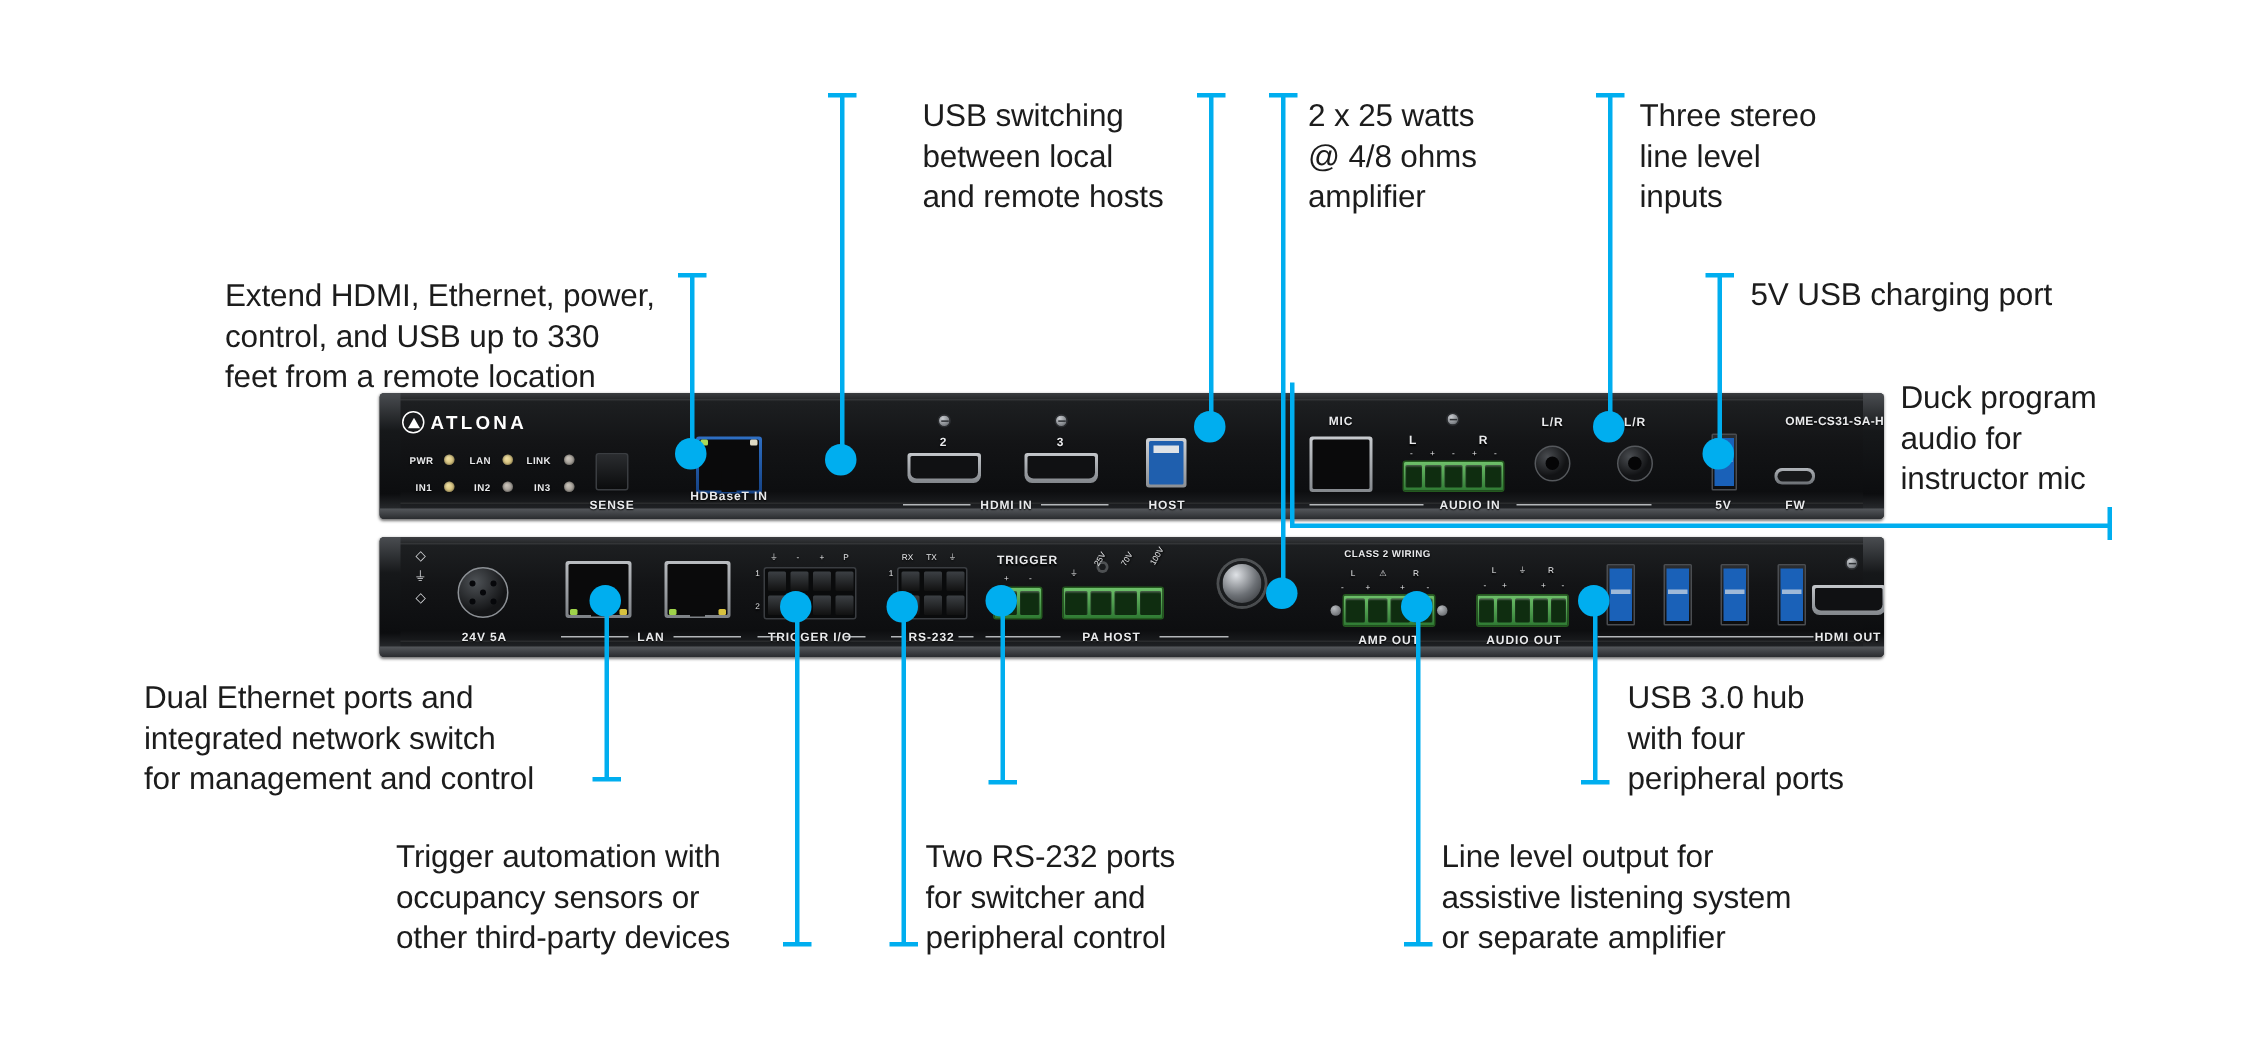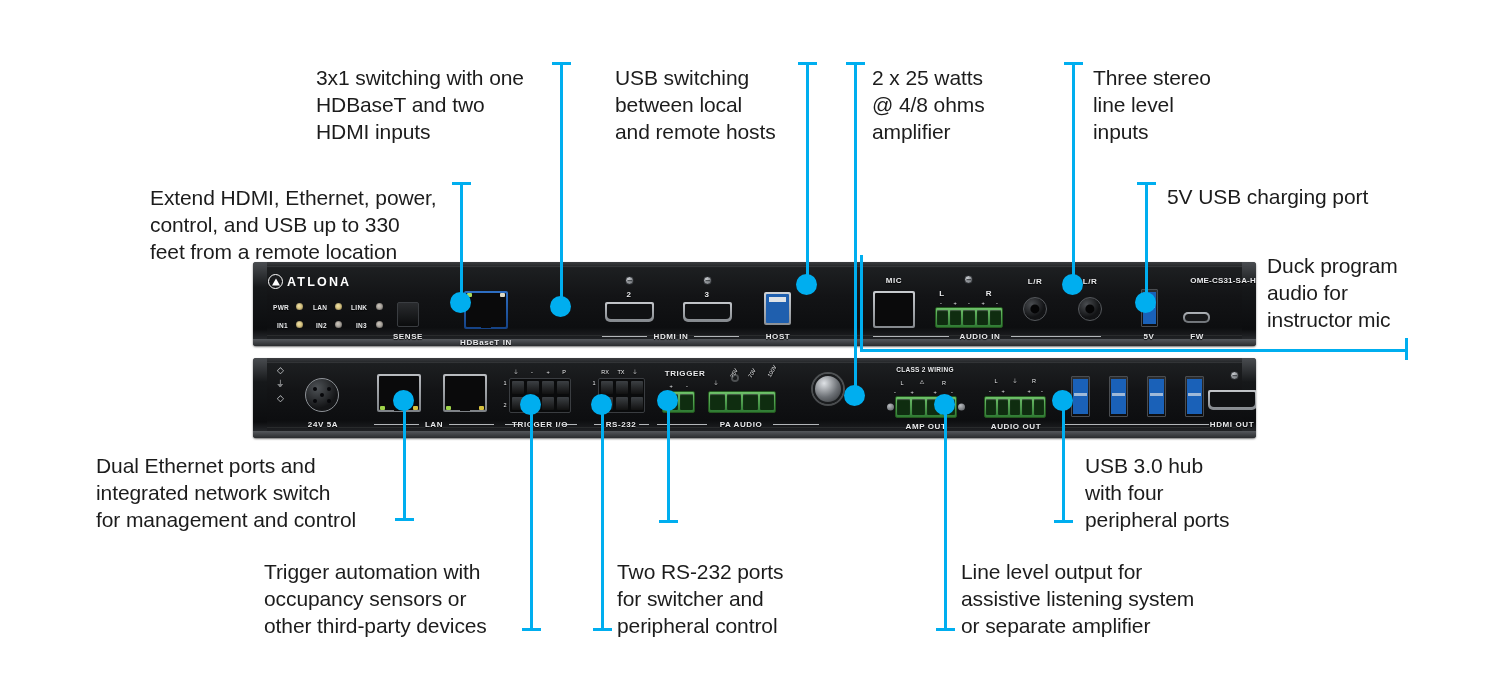--- a/index.html
+++ b/index.html
@@ -216,21 +216,21 @@
 
     <div class="btn-sq" style="left:144px; top:40px; width:22px; height:25px;"></div>
     <span class="plabel" style="left:132px; top:70px; width:46px;">SENSE</span>
 
     <div class="rj45 blue" style="left:211px; top:29px; width:44px; height:38px;">
       <div class="cav"></div>
         <div class="tab"></div>
         <div class="ledA"></div>
         <div class="ledB"></div>
     </div>
-    <span class="plabel" style="left:195px; top:76px; width:76px;text-align:center;">HDBaseT IN</span>
+    <span class="plabel" style="left:195px; top:64px; width:76px;text-align:center;">HDBaseT IN</span>
 
     <div class="screwhead" style="left:372px; top:14px;"></div>
     <span class="plabel" style="left:365px; top:28px; width:22px;">2</span>
     <div class="hdmi" style="left:352px; top:40px; width:49px; height:20px;">
         <div class="mouth"></div>
       </div>
 
     <div class="screwhead" style="left:450px; top:14px;"></div>
     <span class="plabel" style="left:443px; top:28px; width:22px;">3</span>
     <div class="hdmi" style="left:430px; top:40px; width:49px; height:20px;">
@@ -372,21 +372,21 @@
     <span class="plabel micro" style="left:470px; top:12px; width:22px; transform:rotate(-60deg);">25V</span>
     <span class="plabel micro" style="left:488px; top:12px; width:22px; transform:rotate(-60deg);">70V</span>
     <span class="plabel micro" style="left:506px; top:10px; width:26px; transform:rotate(-60deg);">100V</span>
     <div class="phoenix" style="left:455px; top:33px; width:68px; height:22px;">
       <div class="pin"></div>
         <div class="pin"></div>
         <div class="pin"></div>
         <div class="pin"></div>
     </div>
     <div class="grp-rule" style="left:404px; top:66px; width:50px;"></div>
-    <span class="plabel" style="left:458px; top:62px; width:60px;">PA AUDIO</span>
+    <span class="plabel" style="left:458px; top:62px; width:60px;">PA HOST</span>
     <div class="grp-rule" style="left:520px; top:66px; width:46px;"></div>
 
     <div class="knob" style="left:480px; top:18px; width:0; height:0;"></div>
 
     <div class="knob" style="left:560px; top:16px; width:30px; height:30px;"></div>
     <div class="redled" style="left:603px; top:38px;"></div>
 
     <span class="plabel tiny" style="left:622px; top:8px; width:100px;">CLASS 2 WIRING</span>
     <span class="plabel micro" style="left:644px; top:22px; width:10px;">L</span>
     <span class="plabel micro" style="left:663px; top:21px; width:12px;">⚠</span>
@@ -485,23 +485,20 @@
   <div class="dot" style="left:657px; top:390px; width:21px; height:21px;"></div>
 
   <div class="lead-v" style="left:944px; top:404px; height:226px;"></div>
   <div class="cap-t" style="left:936px; top:628px;"></div>
   <div class="dot" style="left:934px; top:394px; width:21px; height:21px;"></div>
 
   <div class="lead-v" style="left:1062px; top:400px; height:122px;"></div>
   <div class="cap-t" style="left:1054px; top:520px;"></div>
   <div class="dot" style="left:1052px; top:390px; width:21px; height:21px;"></div>
 
-  <div class="callout" style="left:316px; top:64px; width:240px;">3x1 switching with one
-HDBaseT and two
-HDMI inputs</div>
 
   <div class="callout" style="left:615px; top:64px; width:180px;">USB switching
 between local
 and remote hosts</div>
 
   <div class="callout" style="left:872px; top:64px; width:180px;">2 x 25 watts
 @ 4/8 ohms
 amplifier</div>
 
   <div class="callout" style="left:1093px; top:64px; width:170px;">Three stereo

